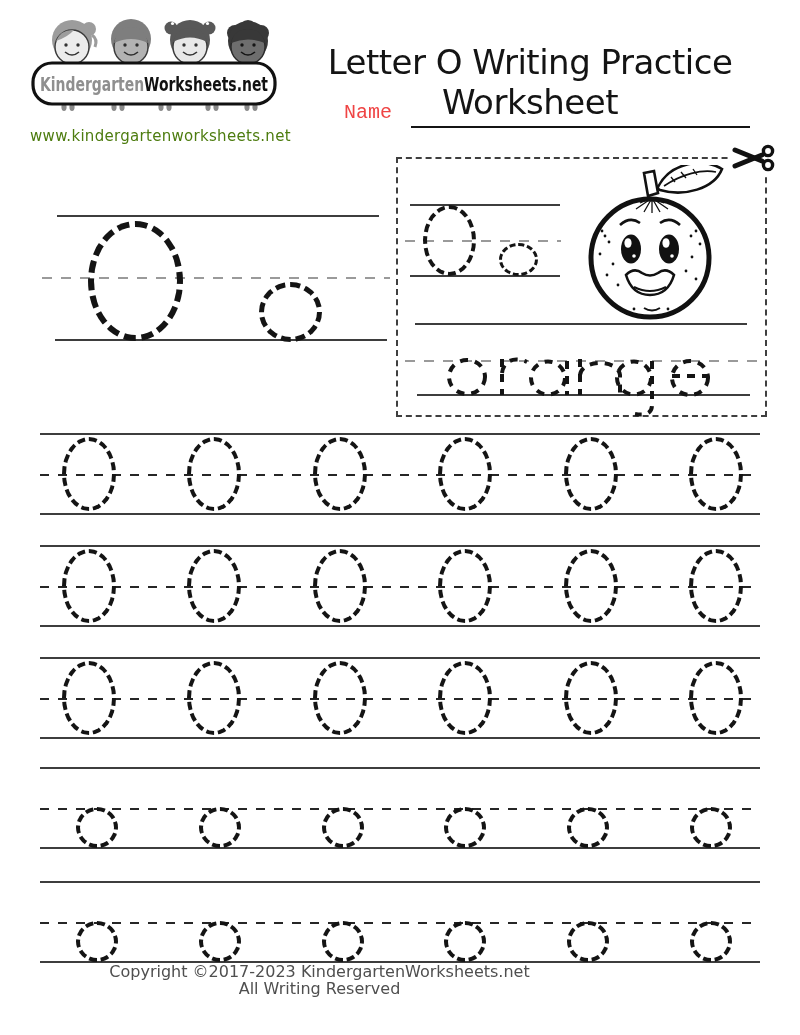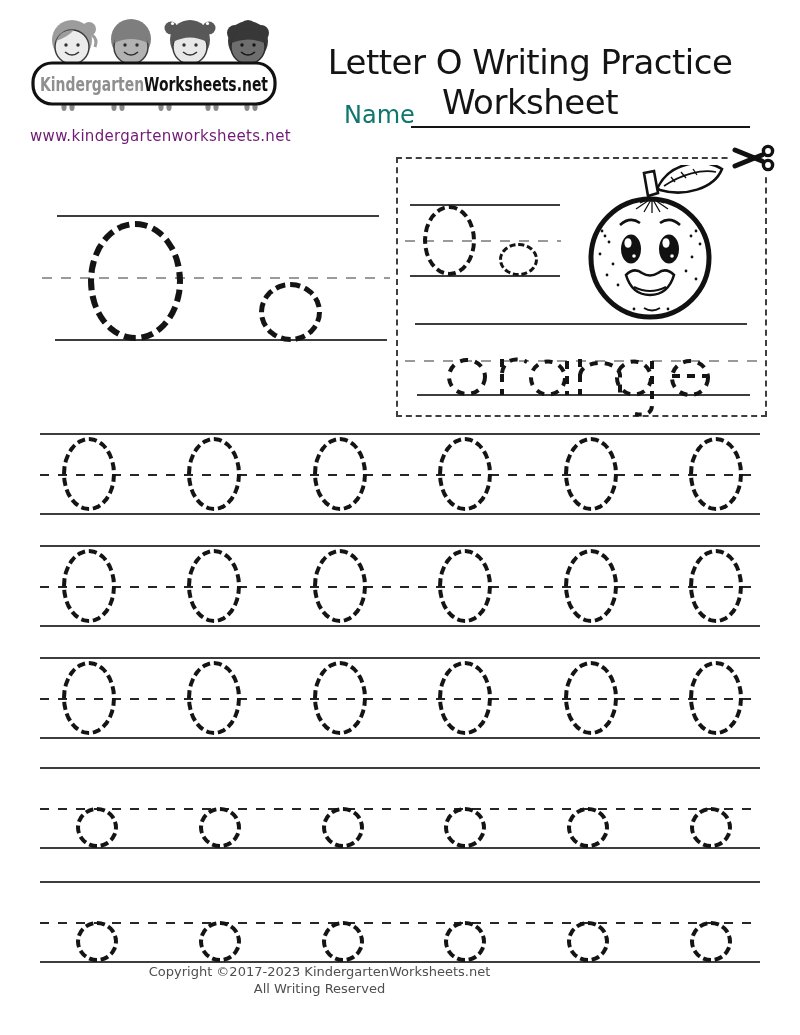--- a/index.html
+++ b/index.html
@@ -3,25 +3,25 @@
 <meta charset="utf-8">
 <style>
   html,body{margin:0;padding:0;background:#fff;}
   .page{
     position:relative;width:800px;height:1035px;background:#fff;overflow:hidden;
     font-family:"DejaVu Sans","Liberation Sans",sans-serif;color:#111;
   }
   
   .logo{position:absolute;left:30px;top:11px;width:248px;}
   .logo-www{position:absolute;left:30px;top:127px;width:248px;text-align:center;
-    font-size:15px;letter-spacing:.3px;color:#701a75;}
+    font-size:15px;letter-spacing:.3px;color:#4d7c0f;}
   
   .title{position:absolute;left:275px;top:42px;width:510px;text-align:center;
     font-size:34px;letter-spacing:-.5px;color:#141414;}
-  .name-label{position:absolute;left:344px;top:101px;font-size:24px;color:#0f766e;}
+  .name-label{position:absolute;left:344px;top:101px;font-size:20px;color:#ef4444;font-family:Liberation Mono, monospace;}
   .name-line{position:absolute;left:411px;top:100px;width:339px;height:26px;
     border-bottom:2.5px solid #141414;}
   
   .ln{position:absolute;}
   .solid{height:0;border-top:2.5px solid #3d3d3d;}
   .dash-gray{height:2px;background:repeating-linear-gradient(90deg,#9a9a9a 0 10px,transparent 10px 19px);}
   .dash-black{height:2px;background:repeating-linear-gradient(90deg,#262626 0 9px,transparent 9px 18px);}
   
   .trace{box-sizing:border-box;border-radius:50%;border:4px dashed #141414;background:transparent;}
   
@@ -40,21 +40,21 @@
   .row .t{left:0;right:0;top:0;}
   .row .m{left:0;right:0;top:41px;}
   .row .b{left:0;right:0;top:80px;}
   .glyphs{position:absolute;left:0;right:0;top:0;bottom:0;display:flex;justify-content:space-between;}
   .glyphs.up{padding:4px 17px 0 22px;align-items:flex-start;}
   .glyphs.low{padding:0 28px 0 36px;align-items:flex-end;}
   .trace-O{width:54px;height:74px;}
   .trace-o{width:42px;height:41px;margin-bottom:1px;}
   
   .footer{position:absolute;left:0;top:963px;width:639px;text-align:center;
-    font-size:13px;line-height:17px;color:#4f4f4f;}
+    font-size:16px;line-height:17px;color:#4f4f4f;}
 </style>
 </head>
 <body>
 
 <div class="page">
 
   <div class="logo">
     <svg width="248" height="104" viewBox="0 0 248 104">
 
       <g>

